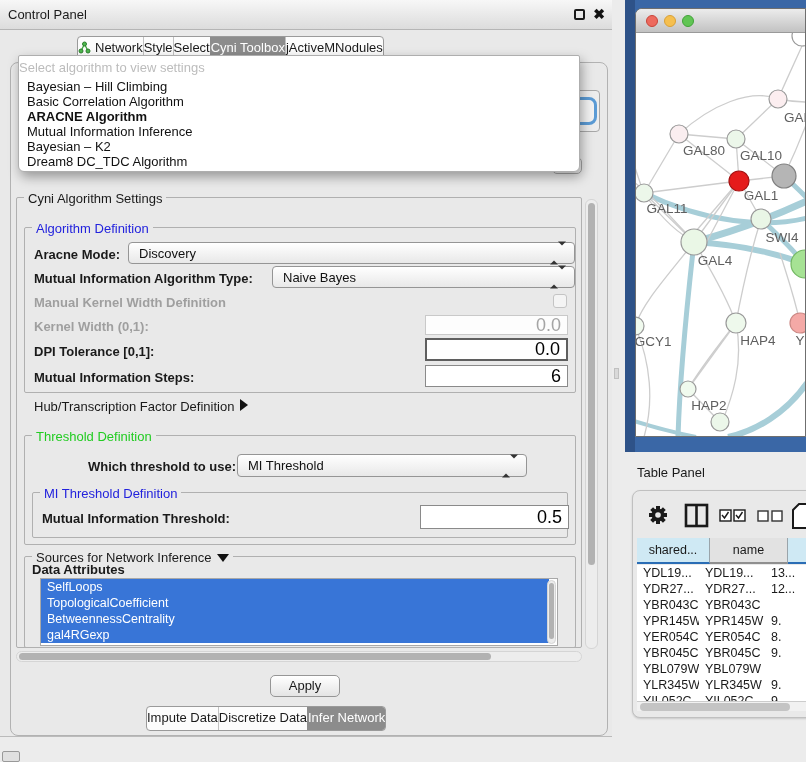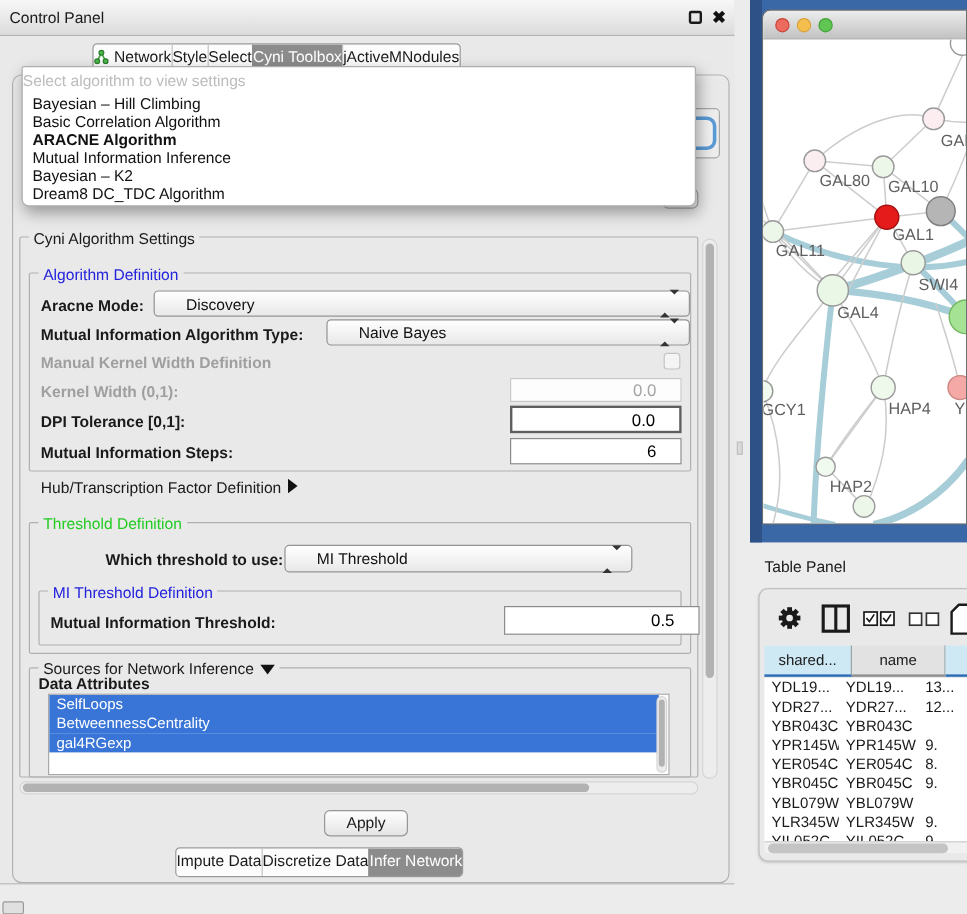--- a/index.html
+++ b/index.html
@@ -17,25 +17,25 @@
   .tabbar .tab{padding:3px 0 5px;border-left:1px solid #c2c2c2;display:flex;align-items:center;gap:4px;white-space:nowrap;color:#1a1a1a}
   .tabbar .tab:first-child{border-left:none}
   .tabbar .tab.sel{background:#8c8c8c;color:#fff;border-left-color:#8c8c8c}
   
   .grp{position:absolute;border:1px solid #b0b0b0;border-radius:2px;z-index:2}
   .gtitle{position:absolute;background:#e9e9e9;padding:0 4px;white-space:nowrap;z-index:3;display:flex;align-items:center;gap:5px}
   .lbl{position:absolute;font-weight:bold;white-space:nowrap;z-index:3}
   .lbl.plain{font-weight:normal}
   .lbl.dis{color:#9f9f9f}
   .blue{color:#2222dd}.green{color:#22cc22}
-  .combo{position:absolute;background:linear-gradient(#ffffff,#e8e8e8);border:1px solid #959595;border-radius:4px;display:flex;align-items:center;padding-left:26px;color:#111;z-index:3}
+  .combo{position:absolute;background:linear-gradient(#ffffff,#e8e8e8);border:1px solid #959595;border-radius:4px;display:flex;align-items:center;padding-left:10px;color:#111;z-index:3}
   .combo .arrows{position:absolute;right:8px;top:50%;transform:translateY(-50%)}
   .arr-up{width:0;height:0;border-left:4px solid transparent;border-right:4px solid transparent;border-bottom:4px solid #333;margin-bottom:2px}
   .arr-dn{width:0;height:0;border-left:4px solid transparent;border-right:4px solid transparent;border-top:4px solid #333}
-  .num{position:absolute;border:1px solid #8a8a8a;background:#fff;font-size:14px;text-align:right;padding:0 20px;font-family:inherit;z-index:3}
+  .num{position:absolute;border:1px solid #8a8a8a;background:#fff;font-size:18px;text-align:right;padding:0 6px;font-family:inherit;z-index:3}
   .num.dis{border-color:#c9c9c9;color:#a5a5a5;background:#fdfdfd}
   .num.focus{border:2px solid #5f5f5f}
   .chk{position:absolute;width:14px;height:14px;border:1px solid #c4c4c4;border-radius:3px;background:#f4f4f4;z-index:3}
   .tri-r{display:inline-block;width:0;height:0;border-top:6px solid transparent;border-bottom:6px solid transparent;border-left:8px solid #111;margin-left:6px}
   .tri-d{display:inline-block;width:0;height:0;border-left:6px solid transparent;border-right:6px solid transparent;border-top:8px solid #111}
   .attrlist{position:absolute;left:40px;top:578px;width:518px;height:68px;border:1px solid #a8a8a8;background:#fff;overflow:hidden;z-index:3}
   .attrlist .it{height:16px;line-height:16px;background:#3875d7;color:#fff;font-size:12.5px;padding-left:6px;width:508px}
   .vsb{position:absolute;background:#ededed;border:1px solid #d5d5d5;border-radius:6px;z-index:3}
   .vsb .th{position:absolute;background:#b2b2b2;border-radius:4px}
   .btn{position:absolute;border:1px solid #969696;border-radius:5px;background:linear-gradient(#ffffff,#e4e4e4);text-align:center;line-height:20px;z-index:3}
@@ -160,31 +160,32 @@
 
 <span class="lbl" style="left:88px;top:459px">Which threshold to use:</span>
 <div class="combo" style="left:237px;top:454px;width:290px;height:23px">
   <span>MI Threshold</span>
   <span class="arrows"><span class="arr-up"></span><span class="arr-dn"></span></span>
 </div>
 
 <div class="grp" style="left:32px;top:492px;width:536px;height:46px"></div>
 <span class="gtitle blue" style="left:40px;top:486px">MI Threshold Definition</span>
 <span class="lbl" style="left:42px;top:511px">Mutual Information Threshold:</span>
-<input class="num" style="left: 420px; top: 505px; width: 163px; height: 24px;" value="0.5">
+<input class="num" style="left: 420px; top: 505px; width: 149px; height: 24px;" value="0.5">
 
 <div class="grp" style="left:24px;top:556px;width:552px;height:92px"></div>
 <span class="gtitle plain" style="left:32px;top:550px">
   <span>Sources for Network Inference</span>
     <span class="tri-d"></span>
 </span>
 <span class="lbl" style="left:32px;top:562px">Data Attributes</span>
 
 <div class="attrlist">
   <div class="it">SelfLoops</div>
+  <div class="it">TopologicalCoefficient</div>
   <div class="it">BetweennessCentrality</div>
   <div class="it">gal4RGexp</div>
 </div>
 <div class="vsb" style="left:547px;top:580px;width:9px;height:64px">
     <div class="th" style="left:1px;top:2px;width:5px;height:56px"></div>
   </div>
 
 <div class="vsb" style="left:585px;top:199px;width:13px;height:450px">
     <div class="th" style="left:2px;top:3px;width:7px;height:362px"></div>
   </div>

